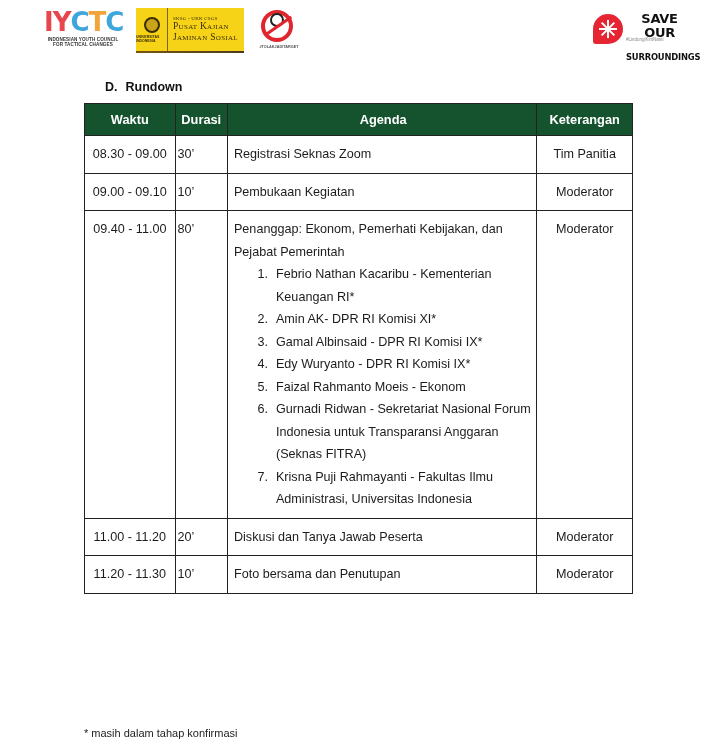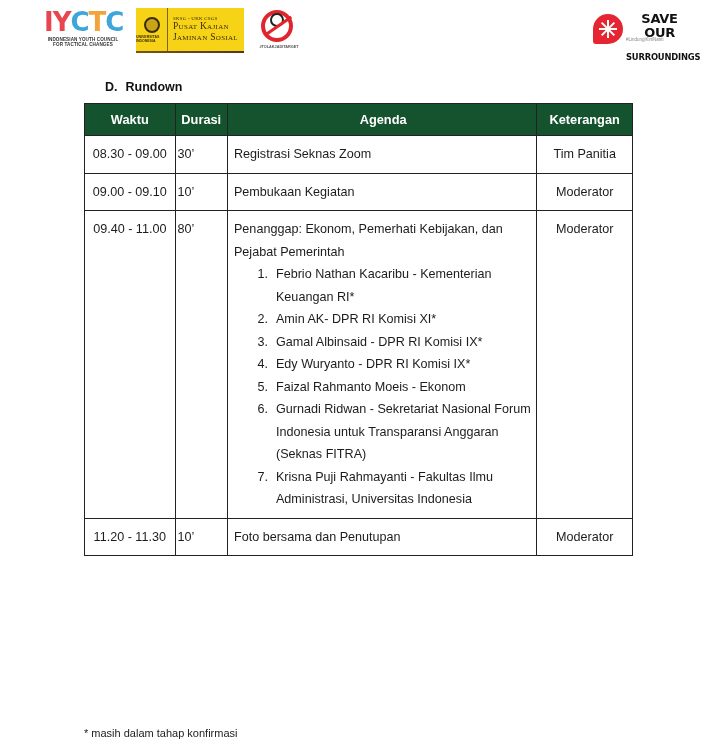--- a/index.html
+++ b/index.html
@@ -169,20 +169,26 @@
             </li>
           <li>
               <span class="n">7.</span>
               <span class="t">Krisna Puji Rahmayanti - Fakultas Ilmu Administrasi, Universitas Indonesia</span>
             </li>
         </ol>
       </td>
       <td class="c-ket">Moderator</td>
     </tr>
     <tr>
+      <td class="c-waktu">11.00 - 11.20</td>
+      <td class="c-durasi">20’</td>
+      <td class="c-agenda">Diskusi dan Tanya Jawab Peserta</td>
+      <td class="c-ket">Moderator</td>
+    </tr>
+    <tr>
       <td class="c-waktu">11.20 - 11.30</td>
       <td class="c-durasi">10’</td>
       <td class="c-agenda">Foto bersama dan Penutupan</td>
       <td class="c-ket">Moderator</td>
     </tr>
   </tbody>
 </table>
 
 <div class="footnote">* masih dalam tahap konfirmasi</div>
 

